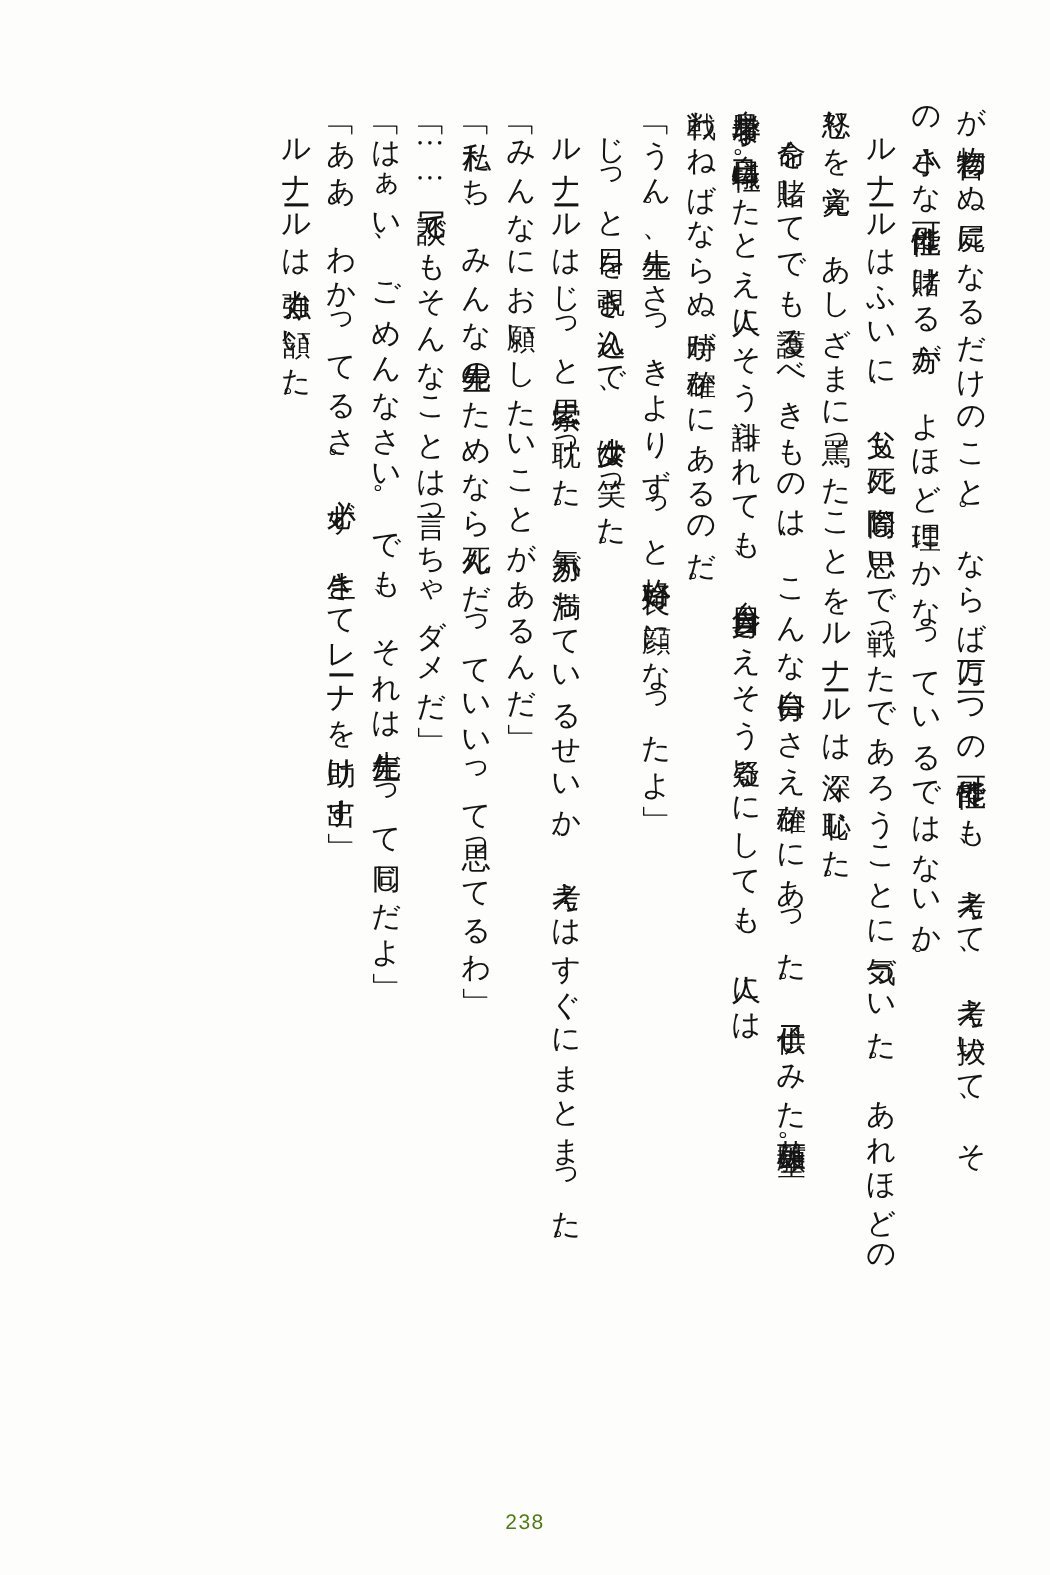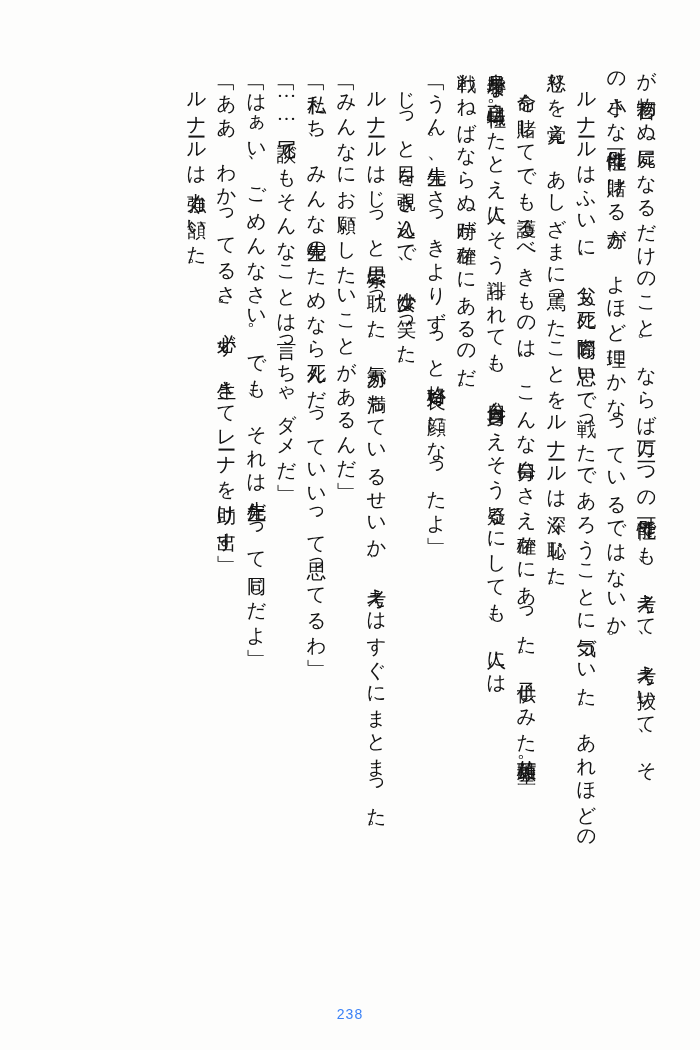--- a/index.html
+++ b/index.html
@@ -52,21 +52,21 @@
   .indent-0 { padding-top: 0px; }
 
   .page-number {
     position: absolute;
     bottom: 28px;
     left: 0;
     width: 100%;
     text-align: center;
     font-family: "Liberation Sans", sans-serif;
     font-size: 14px;
-    color: #3b82f6;
+    color: #4d7c0f;
     letter-spacing: 1px;
   }
 </style>
 </head>
 <body>
 
 <div class="page">
 
   <div class="text-block" id="textblock">
       <div class="vline indent-0">が物言わぬ屍になるだけのこと。ならば万に一つの可能性でも、考えて、考え抜いて、そ</div>

